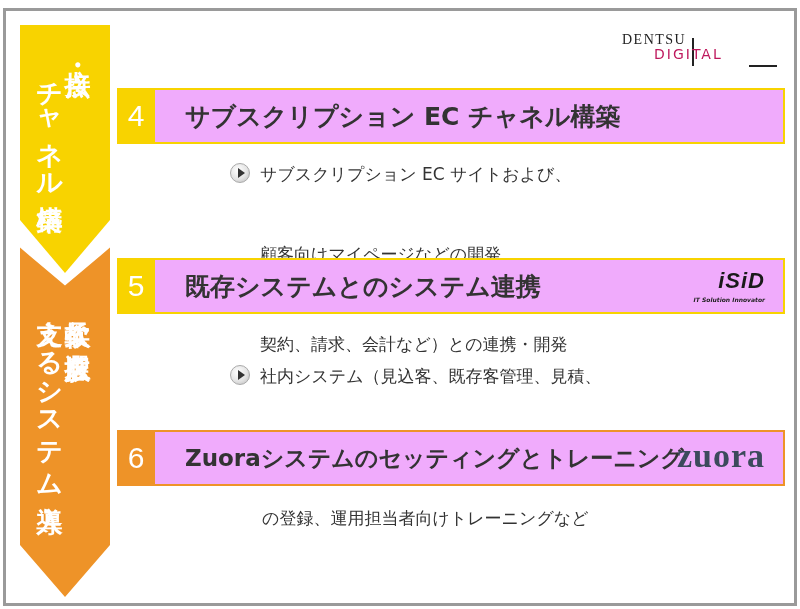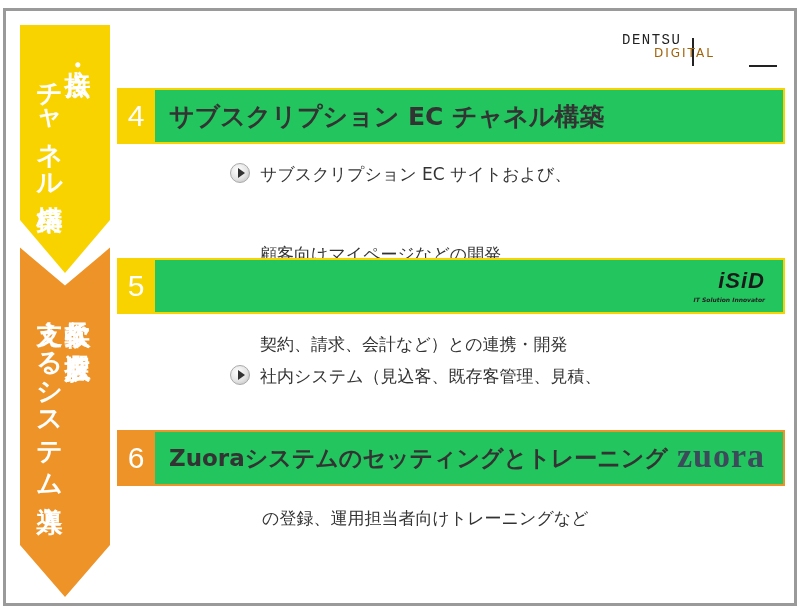--- a/index.html
+++ b/index.html
@@ -7,32 +7,32 @@
          font-family: "DejaVu Sans", "Liberation Sans", sans-serif; color: #333333; }
   .frame { position: absolute; left: 3px; top: 8px; width: 788px; height: 592px;
            border: 3px solid #9a9a9a; background: #ffffff; }
   .arrow { position: absolute; left: 20px; width: 90px; }
   .arrow svg { position: absolute; left: 0; top: 0; }
   .arrow-text { position: absolute; color: #ffffff; font-weight: bold; font-size: 26px;
                 line-height: 28px; writing-mode: vertical-rl; text-orientation: upright;
                 letter-spacing: 1px; }
   .logo-dentsu { position: absolute; left: 622px; top: 32px; width: 160px; height: 40px; }
   .logo-dentsu .l1 { position: absolute; left: 0; top: 0; font-size: 14px; letter-spacing: 1.5px;
-                     color: #222; font-family: Liberation Mono, monospace; }
-  .logo-dentsu .l2 { position: absolute; left: 32px; top: 14px; font-size: 12px; letter-spacing: 2px;
-                     color: #a16207; font-family: "DejaVu Sans", sans-serif; }
+                     color: #222; font-family: Liberation Serif, serif; }
+  .logo-dentsu .l2 { position: absolute; left: 32px; top: 14px; font-size: 14px; letter-spacing: 2px;
+                     color: #be185d; font-family: "DejaVu Sans", sans-serif; }
   .logo-dentsu .bar1 { position: absolute; left: 70px; top: 6px; width: 2px; height: 28px; background:#222; }
   .logo-dentsu .underline { position: absolute; left: 127px; top: 33px; width: 28px; height: 2px; background:#222; }
   .row-head { position: absolute; left: 117px; width: 668px; height: 56px; }
   .num-box { position: absolute; left: 0; top: 0; width: 38px; height: 56px; display: flex;
              align-items: center; justify-content: center; color: #ffffff; font-size: 30px;
              font-family: "Liberation Sans", sans-serif; }
-  .title-box { position: absolute; left: 38px; top: 0; right: 0; height: 52px; background: #22c55e;
+  .title-box { position: absolute; left: 38px; top: 0; right: 0; height: 52px; background: #f0abfc;
                border: 2px solid; border-left: none; display: flex; align-items: center;
-               padding-left: 14px; font-size: 25px; color: #333; font-weight: bold; }
+               padding-left: 30px; font-size: 25px; color: #333; font-weight: bold; }
   .title-box .ttl { letter-spacing: 0px; }
   .partner { position: absolute; right: 18px; top: 4px; }
   .isid { font-family: "Liberation Sans", sans-serif; font-weight: bold; font-style: italic;
           font-size: 22px; color: #1a1a1a; line-height: 34px; letter-spacing: 1px; text-align: right; }
   .isid-sub { font-size: 6px; font-style: italic; color: #222; text-align: right; margin-top: -2px; }
   .zuora { font-family: Liberation Serif, serif; font-weight: bold; font-size: 34px; color: #3c4a5c;
            letter-spacing: 1px; line-height: 40px; }
   .desc { position: absolute; font-size: 17px; line-height: 32px; color: #333; }
   .desc .line { display: block; white-space: nowrap; }
   .bullet { display: inline-block; width: 18px; height: 18px; border-radius: 50%;
@@ -77,20 +77,21 @@
   </div>
 </div>
 <div class="desc" style="left:230px;top:158px;">
   <span class="line"><span class="bullet"></span><span>サブスクリプション EC サイトおよび、</span></span>
   <span class="line" style="padding-left:30px;margin-top:48px;">顧客向けマイページなどの開発</span>
 </div>
 
 <div class="row-head" style="top:258px;">
   <div class="num-box" style="background:#f8d300;">5</div>
   <div class="title-box" style="border-color:#f8d300;">
+    <span class="ttl">既存システムとのシステム連携</span>
     <div class="partner">
       <div class="isid">iSiD</div>
       <div class="isid-sub">IT Solution Innovator</div>
     </div>
   </div>
 </div>
 <div class="desc" style="left:230px;top:328px;">
   <span class="line" style="padding-left:30px;">契約、請求、会計など）との連携・開発</span>
   <span class="line"><span class="bullet"></span><span>社内システム（見込客、既存客管理、見積、</span></span>
 </div>

